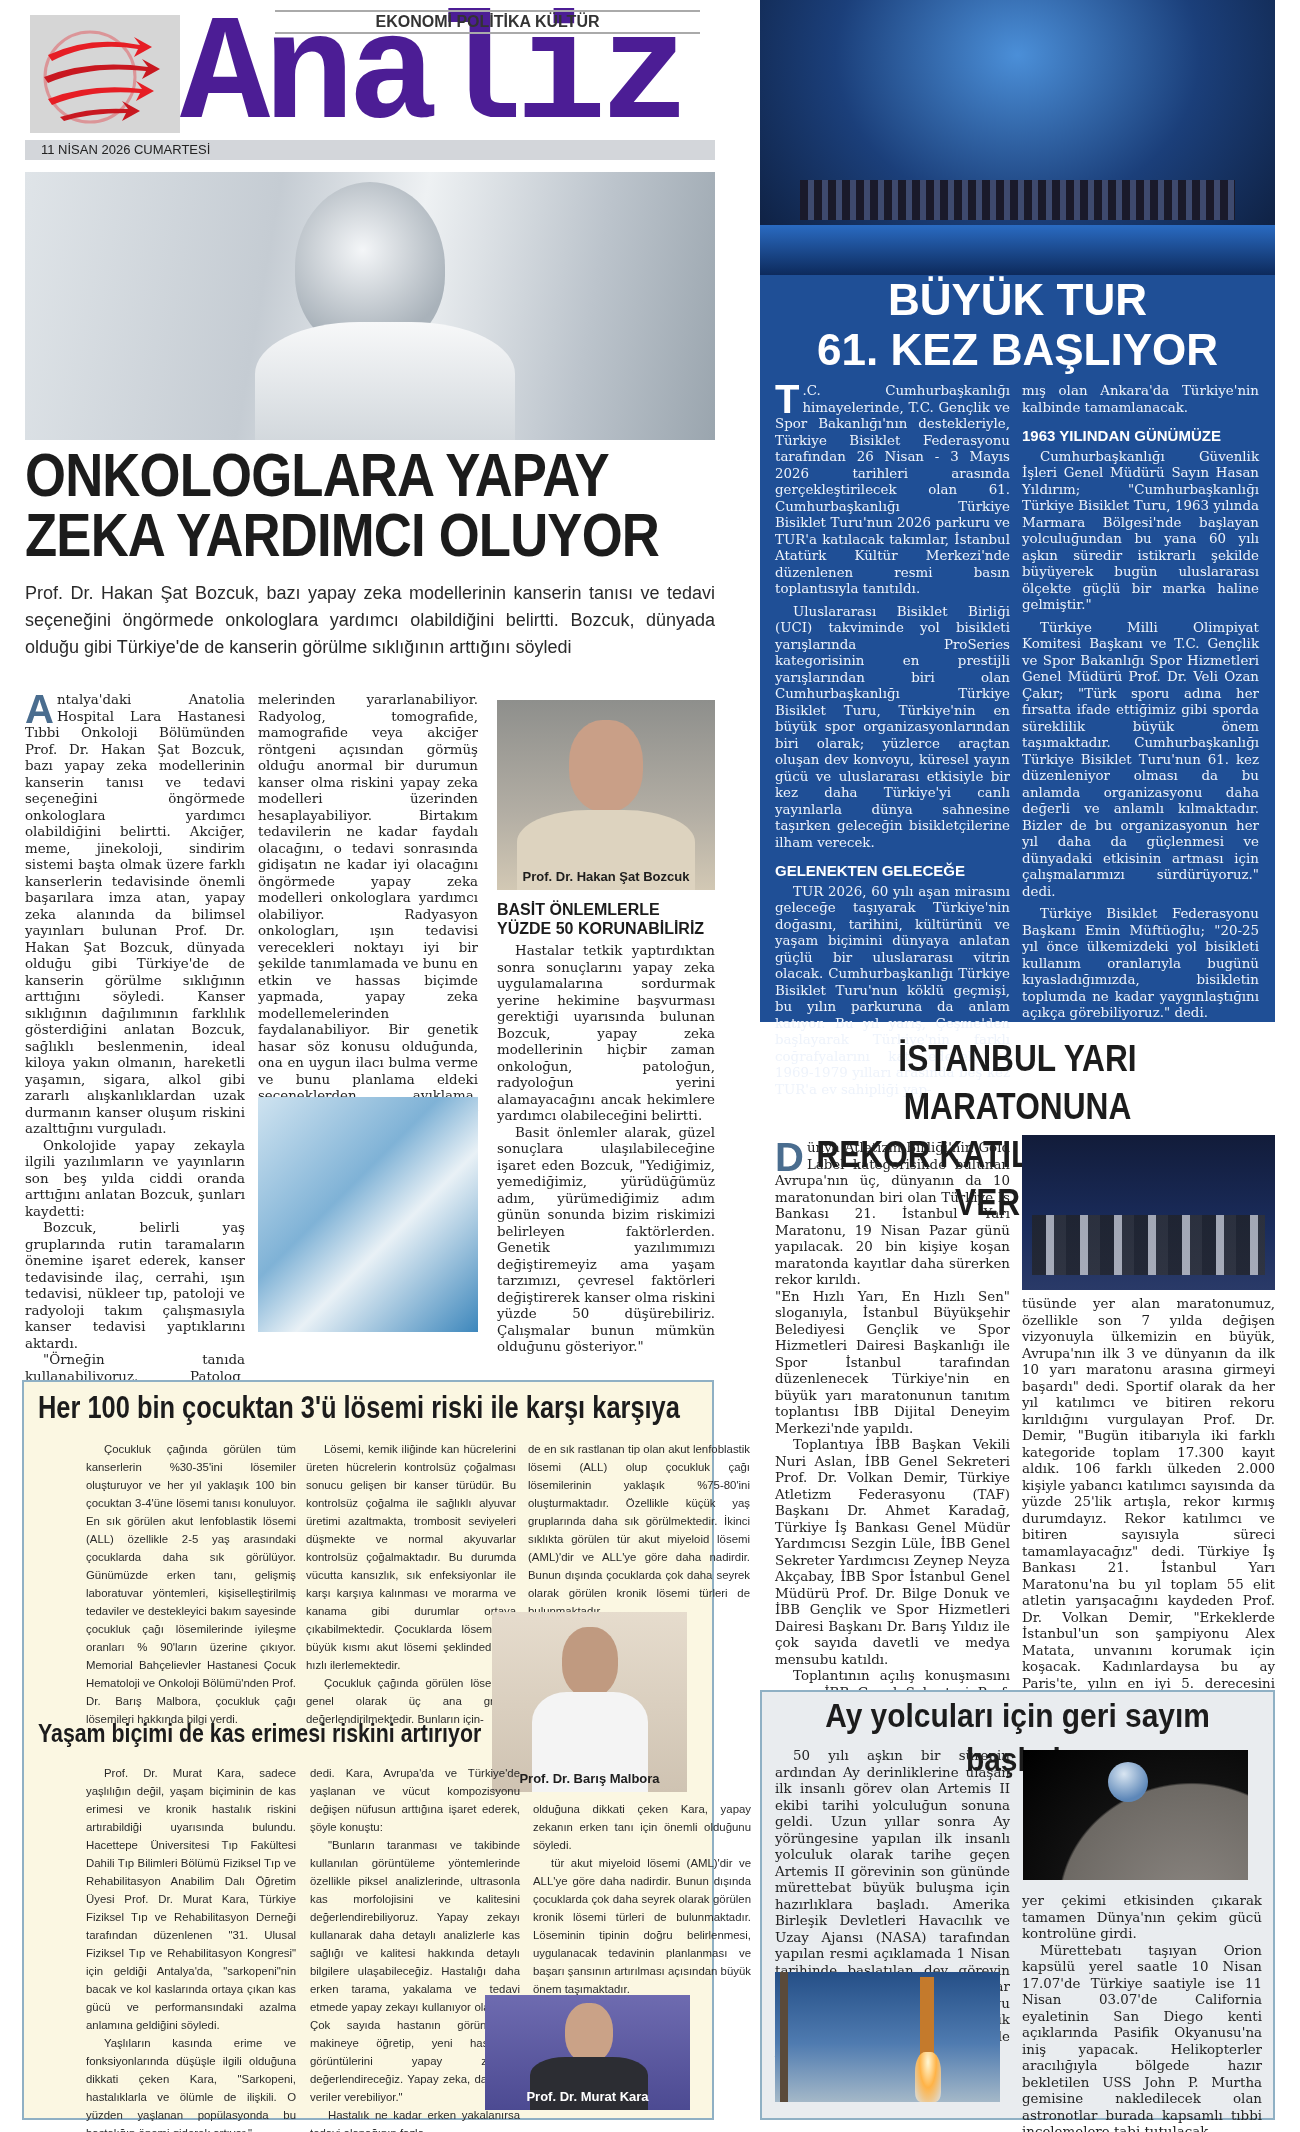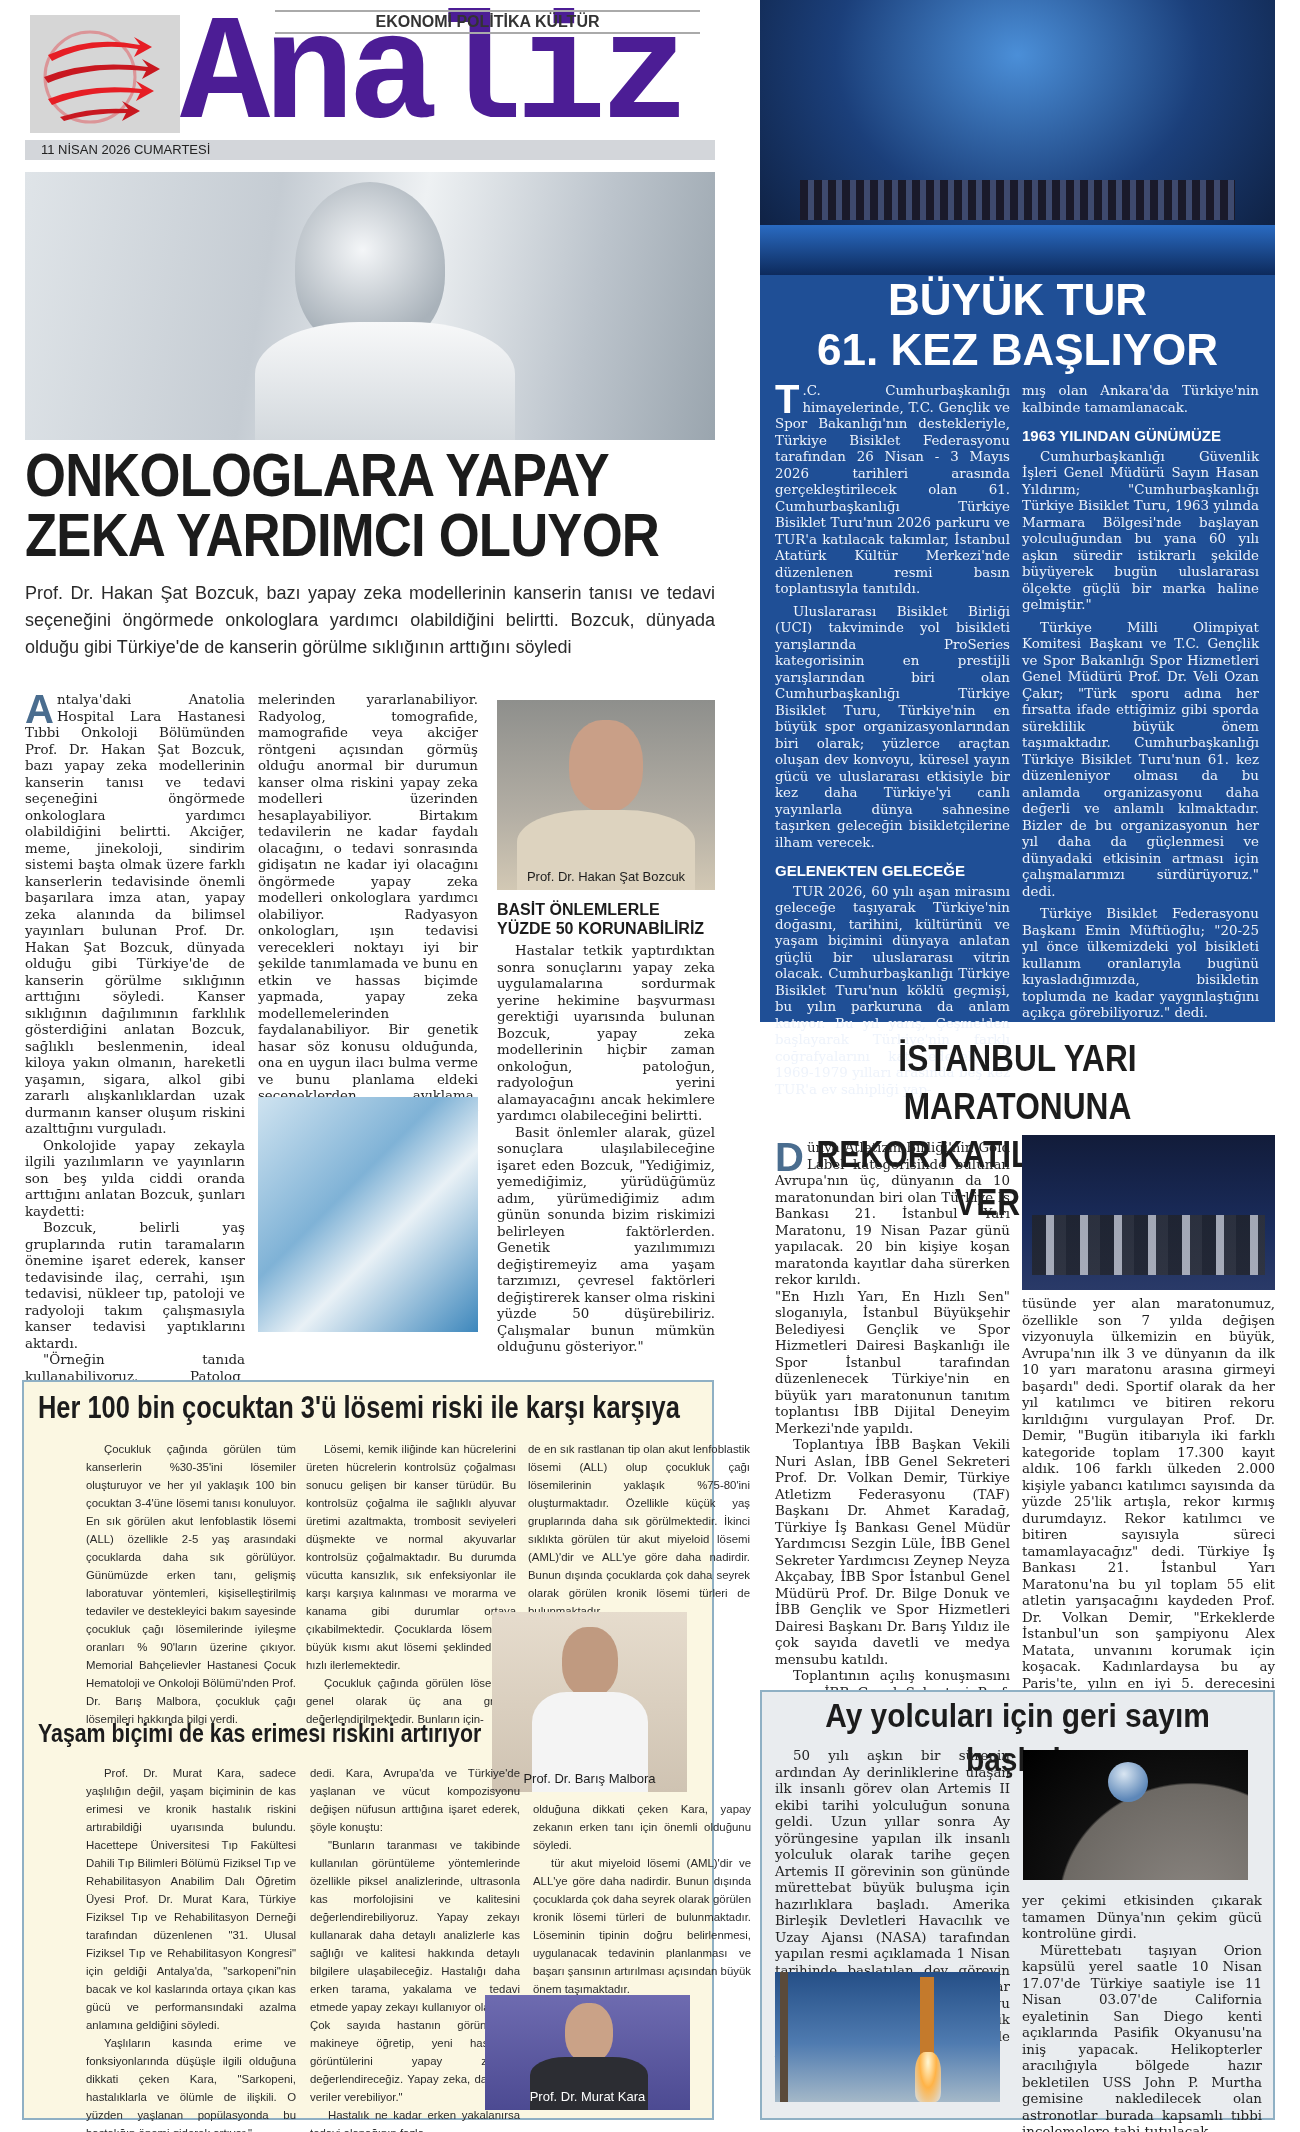--- a/index.html
+++ b/index.html
@@ -14,21 +14,21 @@
   .dateline { left: 25px; top: 140px; width: 690px; height: 20px; background: #d3d6da; font-family: "Liberation Sans", sans-serif; font-size: 13px; color: #222; padding: 2px 16px; }
   
   .hero-img { left: 25px; top: 172px; width: 690px; height: 268px; background: linear-gradient(100deg, #dfe4e8 0%, #c5ccd3 35%, #eef1f3 55%, #bcc4cc 80%, #9aa5ae 100%); overflow: hidden; }
   .headline-main { left: 25px; top: 445px; width: 690px; font-family: "Liberation Sans", sans-serif; font-weight: 900; font-size: 62px; line-height: 60px; letter-spacing: -1px; color: #1c1c1c; transform: scaleX(0.85); transform-origin: left; width: 812px; }
   .lead { left: 25px; top: 580px; width: 690px; font-family: "Liberation Sans", sans-serif; font-size: 18px; line-height: 27px; color: #2a2a2a; text-align: justify; }
   .col { font-size: 13.4px; line-height: 16.5px; text-align: justify; hyphens: auto; }
   .col p { text-indent: 18px; }
   .col p.noind { text-indent: 0; }
   .dropcap { float: left; font-family: "Liberation Sans", sans-serif; font-weight: 900; font-size: 40px; line-height: 32px; color: #4a6d8f; margin-right: 3px; margin-top: 1px; }
   .photo { background: #ccc; position: absolute; overflow: hidden; }
-  .photo .cap { position: absolute; bottom: 6px; left: 0; right: 0; text-align: center; font-family: "Liberation Sans", sans-serif; font-weight: normal; font-size: 13px; color: #1d1d1d; }
+  .photo .cap { position: absolute; bottom: 6px; left: 0; right: 0; text-align: center; font-family: "Liberation Sans", sans-serif; font-weight: bold; font-size: 13px; color: #1d1d1d; }
   .subhead { font-family: "Liberation Sans", sans-serif; font-weight: 900; font-size: 16px; line-height: 19px; color: #1c1c1c; }
   
   .bluebox { left: 760px; top: 0; width: 515px; height: 1022px; background: #1f4f96; }
   .event-img { left: 760px; top: 0; width: 515px; height: 275px; background: radial-gradient(ellipse at 50% 20%, #4b8fd8 0%, #1b3f7a 50%, #0c1a36 100%); overflow: hidden; }
   .blue-head { left: 760px; top: 275px; width: 515px; text-align: center; font-family: "Liberation Sans", sans-serif; font-weight: 900; font-size: 44px; line-height: 50px; color: #fff; }
   .bluebox-col { color: #eef3fb; }
   .blue-sub { font-family: "Liberation Sans", sans-serif; font-weight: 900; font-size: 15px; color: #fff; margin: 12px 0 4px; }
   .blue-dropcap { float: left; font-family: "Liberation Sans", sans-serif; font-weight: 900; font-size: 40px; line-height: 32px; color: #fff; margin-right: 3px; }
   
   .mar-head { left: 760px; top: 1035px; width: 515px; text-align: center; font-family: "Liberation Sans", sans-serif; font-weight: 900; font-size: 36px; line-height: 48px; color: #1c1c1c; transform: scaleX(0.88); }

